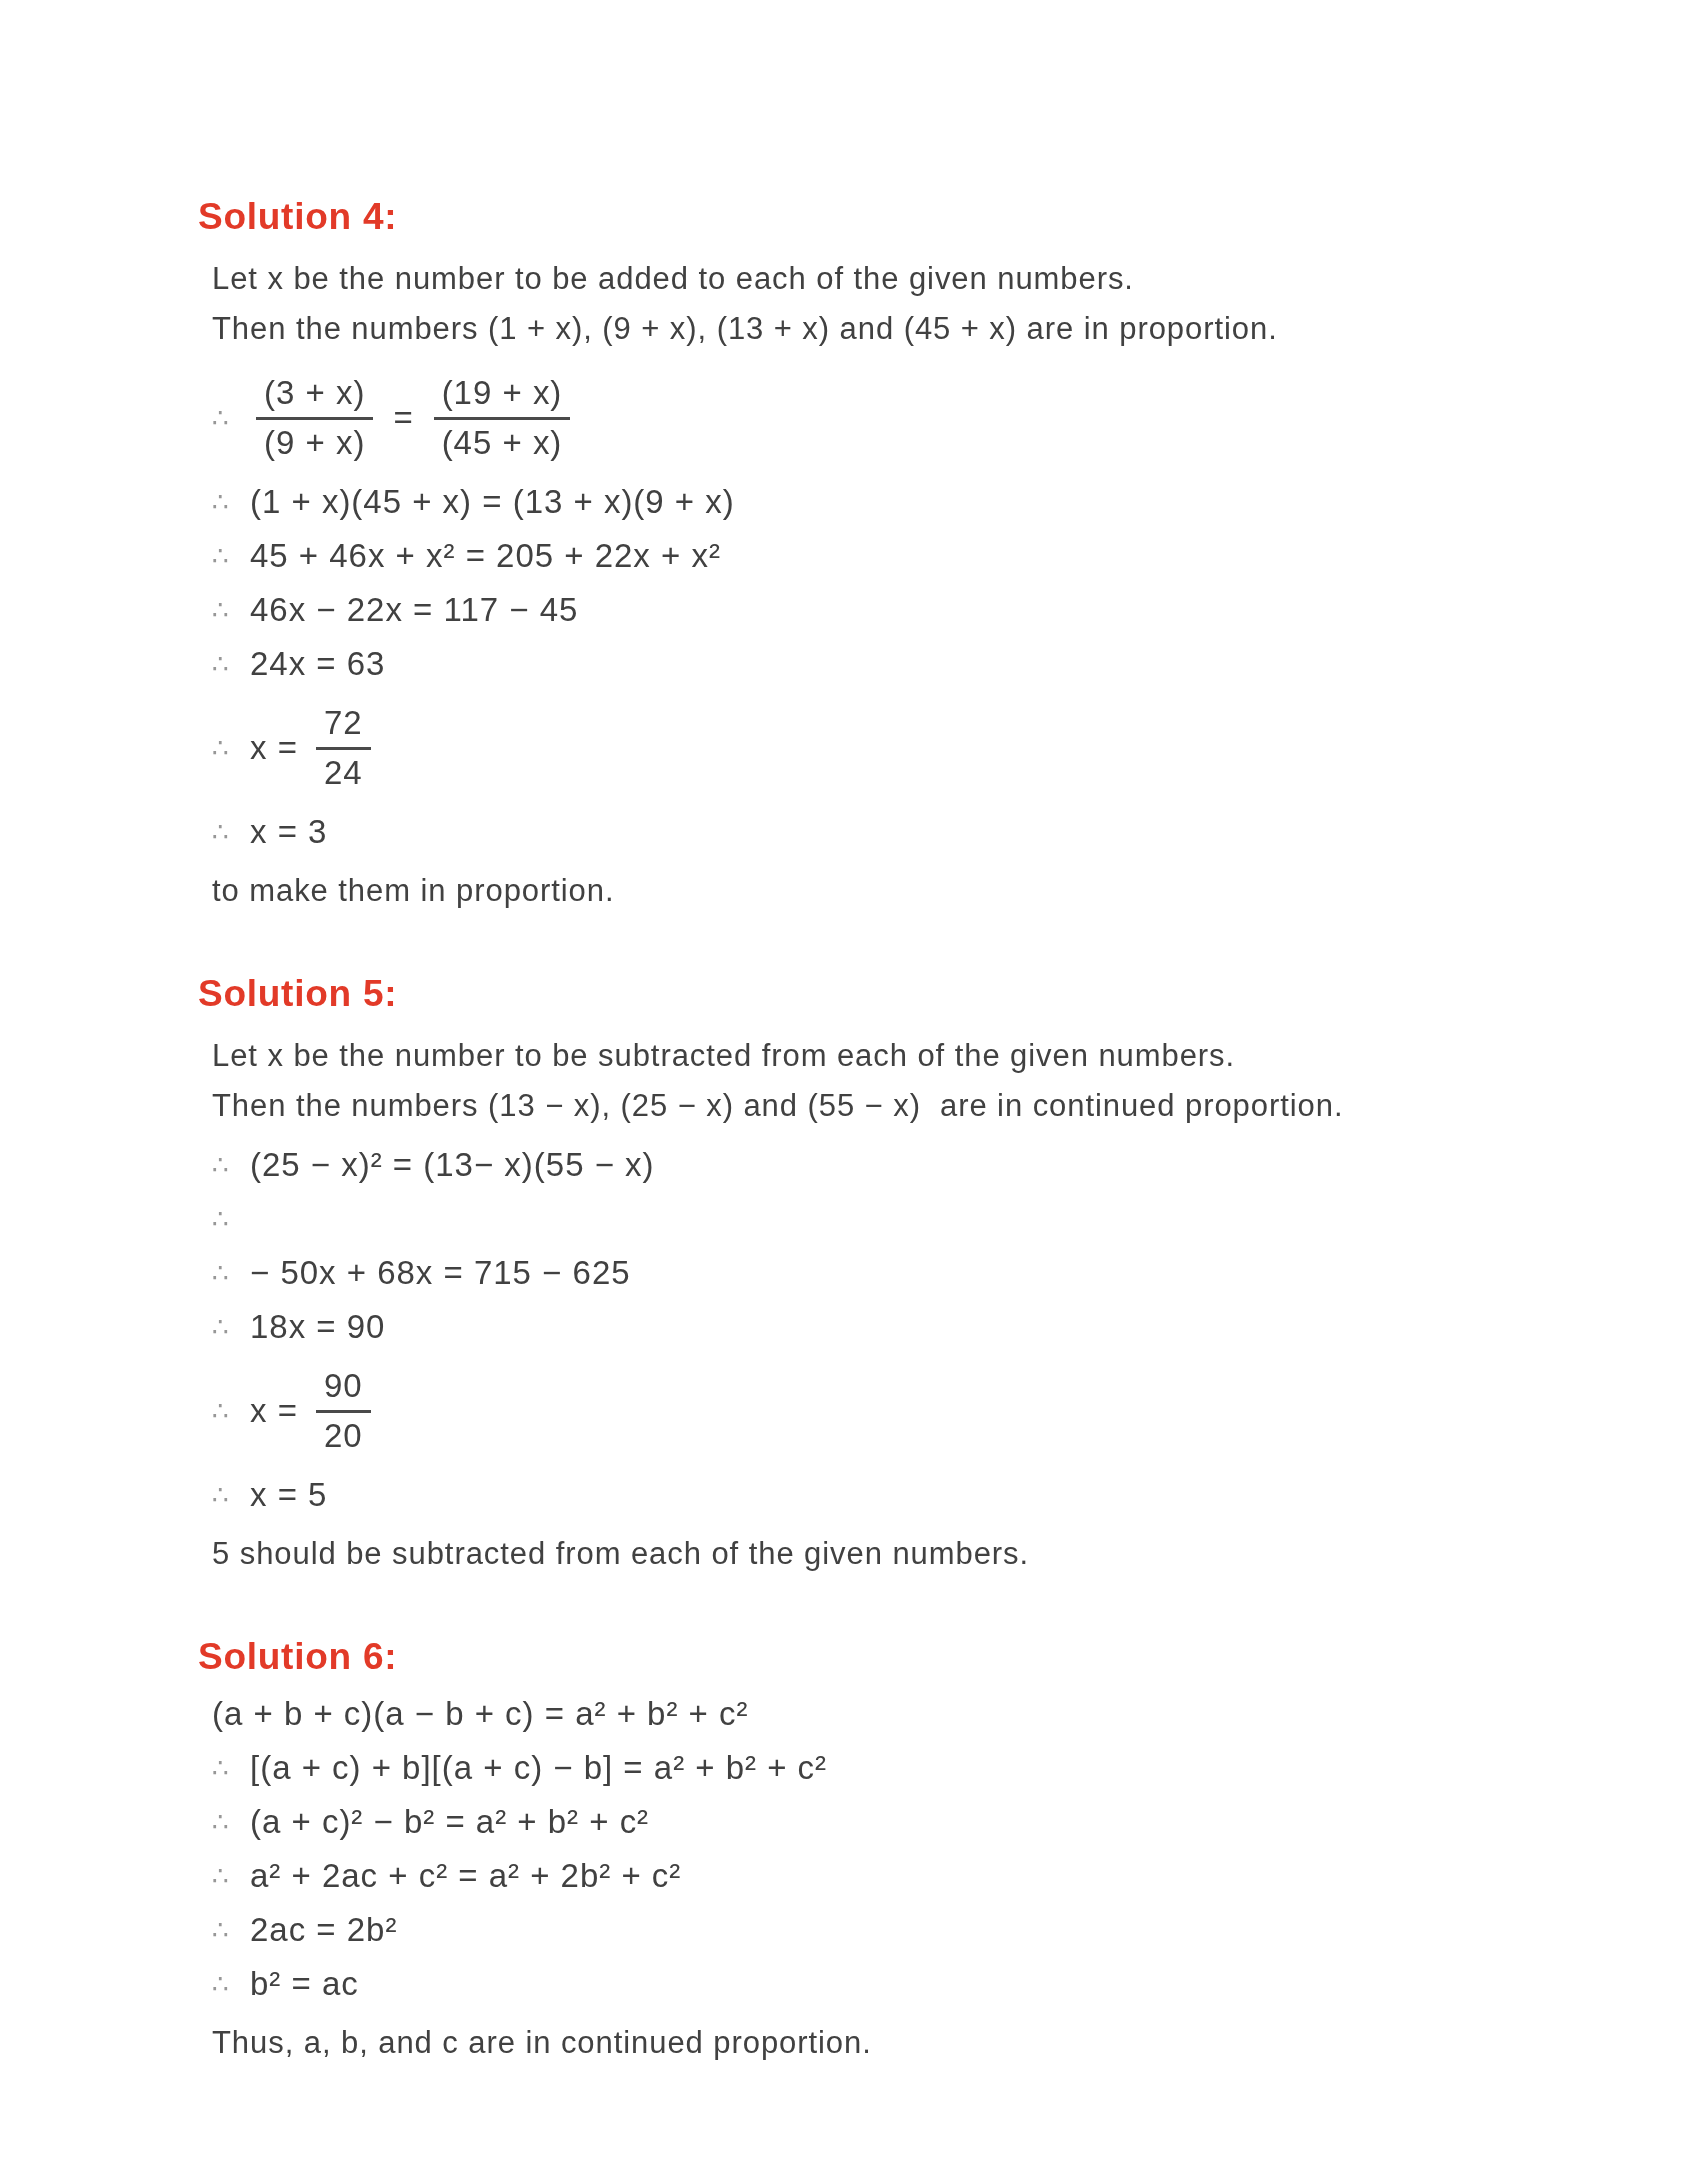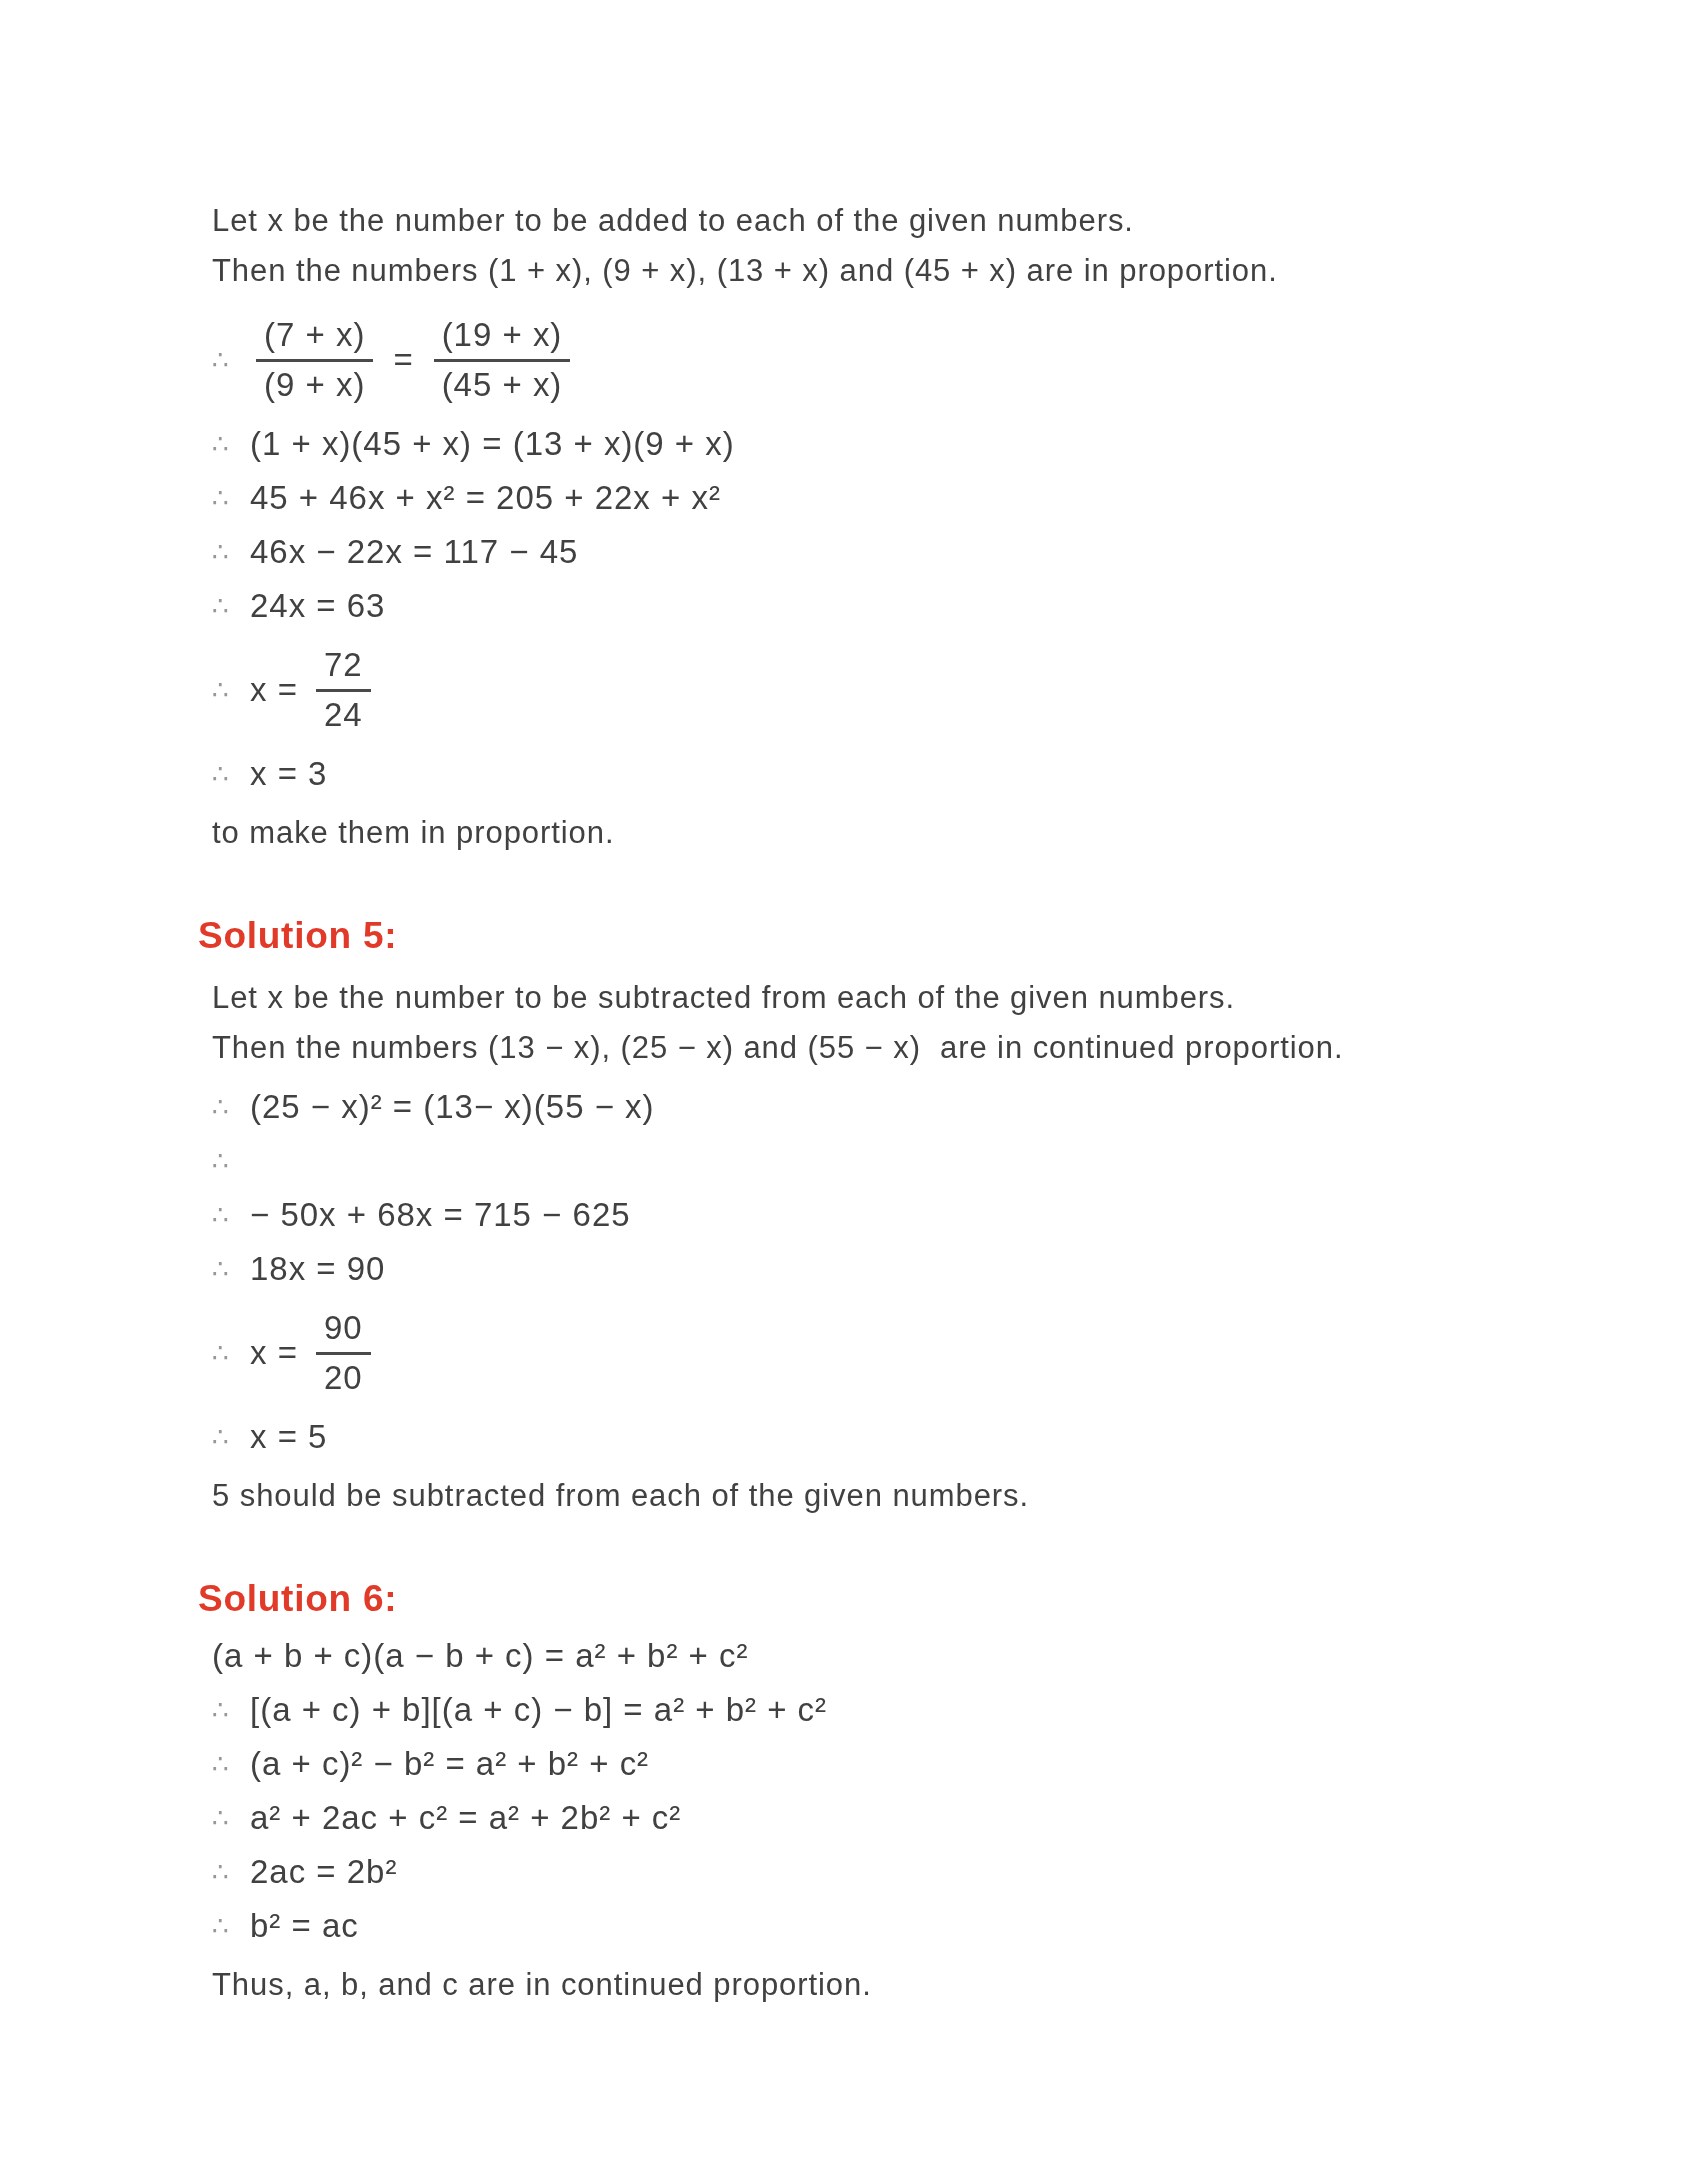--- a/index.html
+++ b/index.html
@@ -74,28 +74,29 @@
   .frac .den { padding: 4px 8px 2px 8px; text-align: right; }
   .eq-sign { margin: 0 14px; }
   .lhs { margin-right: 12px; }
 </style>
 </head>
 <body>
 
 <div class="page">
 
   <div class="section">
+    <h2 class="heading">Solution 4:</h2>
 
     <div class="text-line">Let x be the number to be added to each of the given numbers.</div>
     <div class="text-line">Then the numbers (1 + x), (9 + x), (13 + x) and (45 + x) are in proportion.</div>
 
     <div class="eq-row frac-row">
       <span class="tf">∴</span>
       <span class="frac">
-        <span class="num">(7 + x)</span>
+        <span class="num">(3 + x)</span>
         <span class="den">(9 + x)</span>
       </span>
       <span class="eq-sign">=</span>
       <span class="frac">
         <span class="num">(19 + x)</span>
         <span class="den">(45 + x)</span>
       </span>
     </div>
 
     <div class="eq-row">

